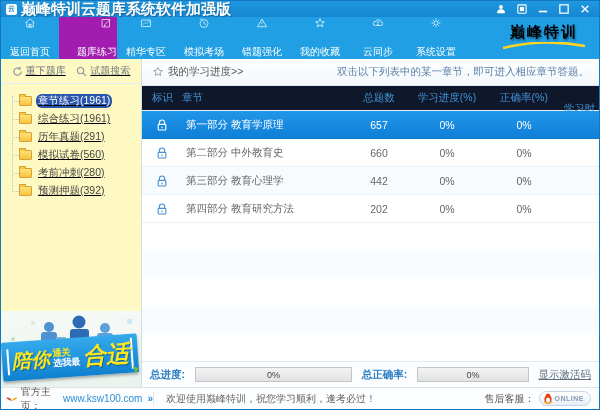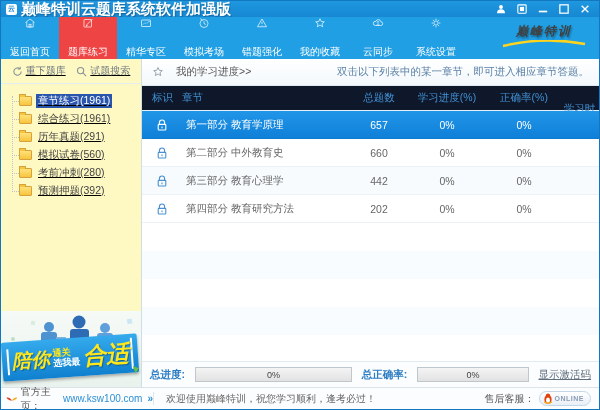--- a/index.html
+++ b/index.html
@@ -11,61 +11,61 @@
     display:flex; align-items:center; padding:0 5px; gap:4px; }
   .titlebar .app-ico{ width:11px; height:11px; background:#fff; border-radius:2px;
     display:flex; align-items:center; justify-content:center; font-size:7px; color:#1787d2; font-weight:bold;}
   .title-text{ color:#fff; font-size:15px; font-weight:bold; text-shadow:1px 1px 1px rgba(0,0,0,.25); white-space:nowrap;}
   .win-controls{ margin-left:auto; display:flex; gap:11px; align-items:center; padding-right:4px;}
   .win-controls svg{ display:block; cursor:pointer; }
   
   .toolbar{ height:42px; background:#209fe4; display:flex; position:relative; }
   .tool-item{ width:58px; height:42px; display:flex; flex-direction:column; align-items:center;
     justify-content:center; gap:16px; color:#fff; font-size:10px; cursor:pointer; }
-  .tool-item.active{ background:#ef4444; }
+  .tool-item.active{ background:#a21caf;align-items:flex-end; }
   .tool-item svg{ display:block; }
   .logo{ position:absolute; right:12px; top:6px; display:flex; flex-direction:column; align-items:center; }
-  .logo-text{ color:#404040; font-size:12px; font-weight:bold; font-style:italic; letter-spacing:2px;
+  .logo-text{ color:#000000; font-size:15px; font-weight:bold; letter-spacing:2px;
     text-shadow:1px 2px 2px rgba(0,0,0,.35); white-space:nowrap; }
   
   .content{ display:flex; height:328px; }
   .sidebar{ width:141px; border-right:1px solid #cfdde8; display:flex; flex-direction:column; background:#fef9c3;text-decoration:underline; }
   .side-actions{ height:25px; display:flex; align-items:center; justify-content:space-evenly;
     border-bottom:1px solid #e6edf3; color:#707880; font-size:10px; }
   .side-action{ display:flex; align-items:center; gap:3px; cursor:pointer; }
   .tree{ flex:1; padding:8px 2px 0 8px; font-size:10.5px; color:#444; position:relative; }
   .tree::before{ content:""; position:absolute; left:11px; top:12px; height:96px; border-left:1px dotted #b8c4ce; }
   .tree-item{ height:18px; display:flex; align-items:center; gap:4px; padding-left:10px; position:relative; cursor:pointer; white-space:nowrap;}
   .tree-item::before{ content:""; position:absolute; left:3px; top:9px; width:7px; border-top:1px dotted #b8c4ce; }
   .folder{ width:13px; height:10px; background:linear-gradient(#ffe27a,#f7c53d); border:1px solid #d7a23c;
     border-radius:1px; position:relative; flex-shrink:0; }
   .folder::before{ content:""; position:absolute; top:-3px; left:-1px; width:5px; height:2px;
     background:#f7c53d; border:1px solid #d7a23c; border-bottom:none; border-radius:1px 1px 0 0; }
   .tree-item .lbl{ padding:0 2px; }
-  .tree-item.selected .lbl{ background:#2a55ad; color:#fff; }
+  .tree-item.selected .lbl{ background:#2a55ad; color:#fff;border-radius:6px; }
   
   .banner{ height:76px; background:linear-gradient(#f6faf7,#e9f2ec); position:relative; overflow:hidden; }
   .banner .people{ position:absolute; top:2px; left:0; }
   .ribbon{ position:absolute; left:1px; right:3px; bottom:10px; transform:rotate(-4deg);
     background:linear-gradient(#35aaec,#0f80cf); border-radius:2px; padding:4px 5px;
     display:flex; align-items:center; gap:3px; box-shadow:0 2px 3px rgba(0,0,0,.3); }
   .b1{ color:#ffe71c; font-size:19px; font-weight:bold; font-style:italic;
     border-left:2px solid #fff; padding-left:3px; text-shadow:1px 1px 1px rgba(0,0,0,.3); white-space:nowrap;}
   .bmid{ display:flex; flex-direction:column; line-height:1.1; }
   .b2{ color:#ffe71c; font-size:9px; font-weight:bold; white-space:nowrap;}
   .b3{ color:#fff; font-size:9px; font-weight:bold; white-space:nowrap;}
   .b4{ color:#ffe71c; font-size:23px; font-weight:bold; font-style:italic;
     text-shadow:1px 1px 1px rgba(0,0,0,.3); border-right:2px solid #fff; padding-right:2px; white-space:nowrap;}
   .banner .tick{ position:absolute; right:2px; bottom:14px; width:0; height:0;
     border-left:5px solid #68b94e; border-top:4px solid transparent; border-bottom:4px solid transparent; transform:rotate(-20deg);}
   
   .main{ flex:1; display:flex; flex-direction:column; background:#fff; min-width:0; }
   .main-header{ height:27px; background:linear-gradient(#ffffff,#f2f8fc); border-bottom:1px solid #dde9f1;
     display:flex; align-items:center; padding:0 10px; font-size:10.5px; flex-shrink:0;}
-  .mh-title{ color:#555; display:flex; align-items:center; gap:12px; }
+  .mh-title{ color:#555; display:flex; align-items:center; gap:4px; }
   .mh-hint{ margin-left:auto; color:#5b80a5; }
   .thead{ height:25px; display:flex; align-items:center; font-size:10.5px; color:#4191d3;
     border-bottom:1px solid #e7f0f6; flex-shrink:0; background:#0f172a;}
   .c-id{ width:40px; display:flex; justify-content:center; }
   .thead .c-id{ justify-content:flex-start; padding-left:10px; }
   .c-ch{ width:170px; text-align:left; padding-left:4px; white-space:nowrap; overflow:hidden;}
   .thead .c-ch{ padding-left:0; }
   .c-tot{ width:54px; text-align:center; }
   .c-prog{ width:82px; text-align:center; }
   .c-acc{ width:72px; text-align:center; }

